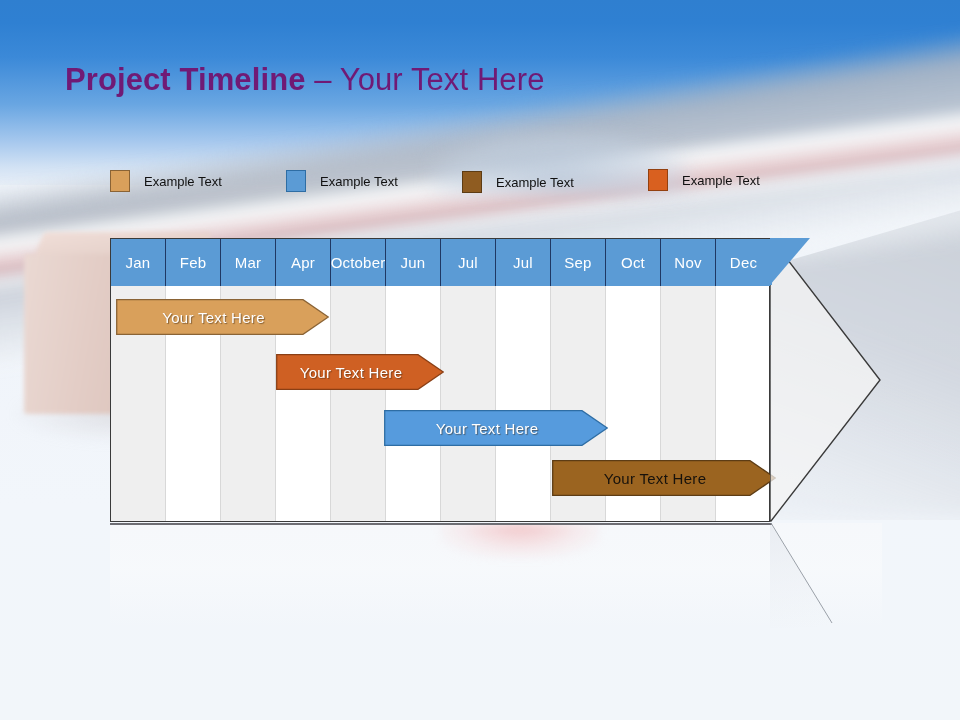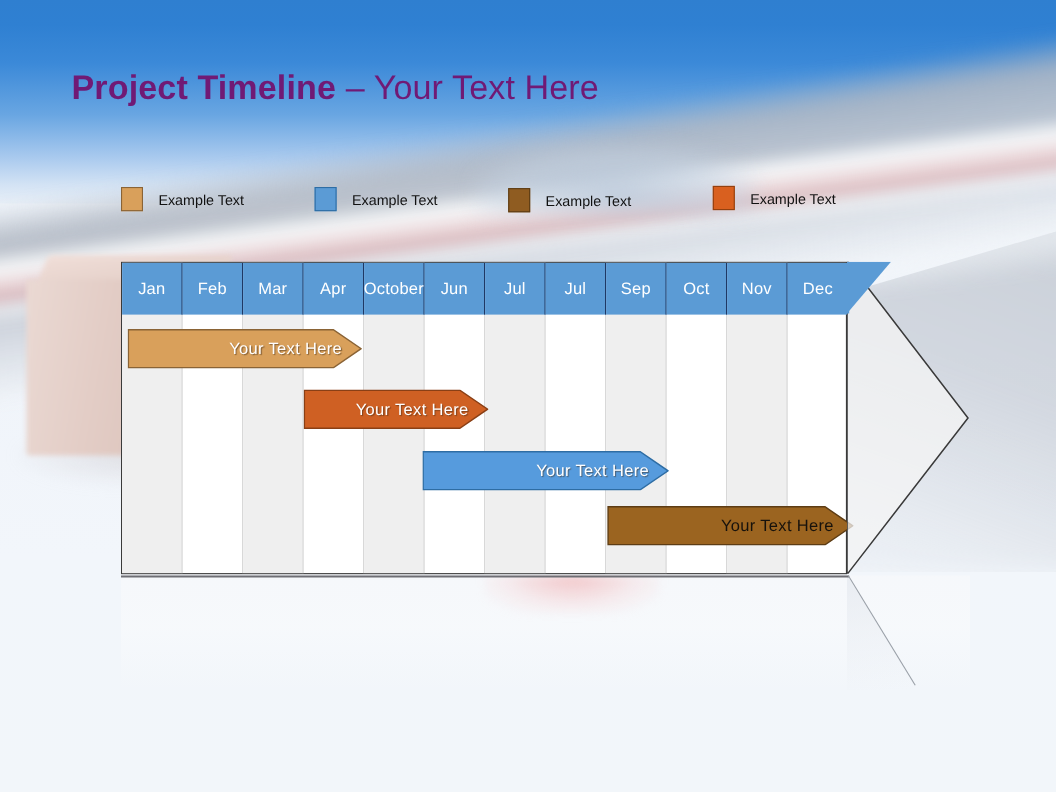--- a/index.html
+++ b/index.html
@@ -137,21 +137,21 @@
 
   
   .arrow-head {
     position:absolute; left:660px; top:0; width:112px; height:284px;
   }
   .arrow-head svg { display:block; }
 
   
   .bar {
     position:absolute; height:36px;
-    display:flex; align-items:center; justify-content:flex-end;
+    display:flex; align-items:center; justify-content:center;
   }
   .bar svg { position:absolute; left:0; top:0; }
   .bar-label {
     position:relative; z-index:2; font-size:15px; letter-spacing:0.3px;
     white-space:nowrap; padding-right:18px;
   }
   .bar-label.light { color:#ffffff; text-shadow:1px 1px 1px rgba(60,40,20,0.55); }
   .bar-label.dark  { color:#17120c; }
 
   

